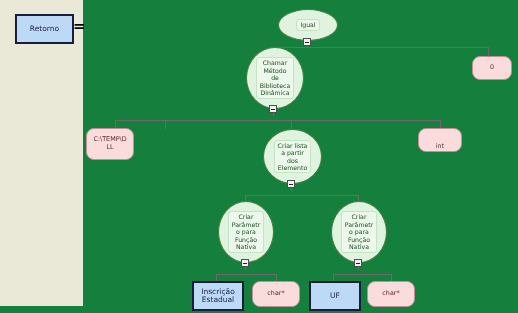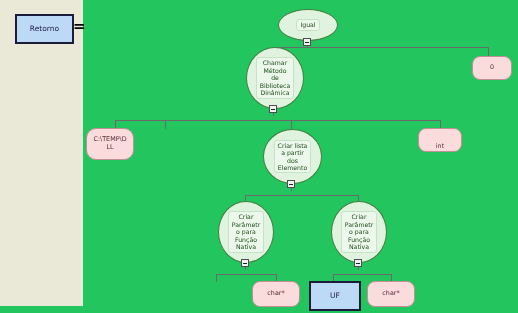--- a/index.html
+++ b/index.html
@@ -1,18 +1,18 @@
 <!DOCTYPE html>
 <html><head>
 <meta charset="utf-8">
 <style>
   html,body{margin:0;padding:0;background:#ffffff;}
   body{width:518px;height:313px;overflow:hidden;
        font-family:"DejaVu Sans","Liberation Sans",sans-serif;}
-  #stage{position:relative;width:518px;height:313px;background:#22c55e;}
+  #stage{position:relative;width:518px;height:313px;background:#15803d;}
 
   
   #side-panel{position:absolute;left:0;top:0;width:83px;height:306px;background:#eae8d7;}
 
   
   .var-box{position:absolute;background:#bcd9f5;border:2px solid #1b1b3a;
            display:flex;align-items:center;justify-content:center;text-align:center;
            color:#232350;font-size:7.5px;line-height:8.5px;}
   #retorno-box{left:15px;top:14px;width:55px;height:26px;}
 
@@ -92,21 +92,21 @@
 de
 Biblioteca
 Dinâmica</span>
   </div>
   <div class="toggle" style="left:269px;top:105px;"></div>
 
   <div class="pink" style="left:472px;top:56px;width:40px;height:24px;">
     <span class="lbl">0</span>
   </div>
 
-  <div class="pink" style="left:86px;top:128px;width:48px;height:32px;border-radius:10px;">
+  <div class="pink" style="left:86px;top:128px;width:48px;height:32px;">
     <span class="lbl">C:\TEMP\D
 LL</span>
   </div>
 
 
   <div class="ell" style="left:263px;top:129px;width:57px;height:53px;">
     <span class="inner lbl">Criar lista
 a partir
 dos
 Elemento</span>
@@ -128,20 +128,24 @@
 
   <div class="ell" style="left:331px;top:201px;width:54px;height:60px;">
     <span class="inner lbl">Criar
 Parâmetr
 o para
 Função
 Nativa</span>
   </div>
   <div class="toggle" style="left:354px;top:259px;"></div>
 
+  <div class="var-box" style="left:192px;top:281px;width:48px;height:26px;">
+    <span class="lbl">Inscrição
+Estadual</span>
+  </div>
 
   <div class="pink" style="left:252px;top:281px;width:48px;height:26px;">
     <span class="lbl">char*</span>
   </div>
 
   <div class="var-box" style="left:309px;top:281px;width:48px;height:26px;text-align:center;">
     <span class="lbl">UF</span>
   </div>
 
   <div class="pink" style="left:367px;top:281px;width:48px;height:26px;">

